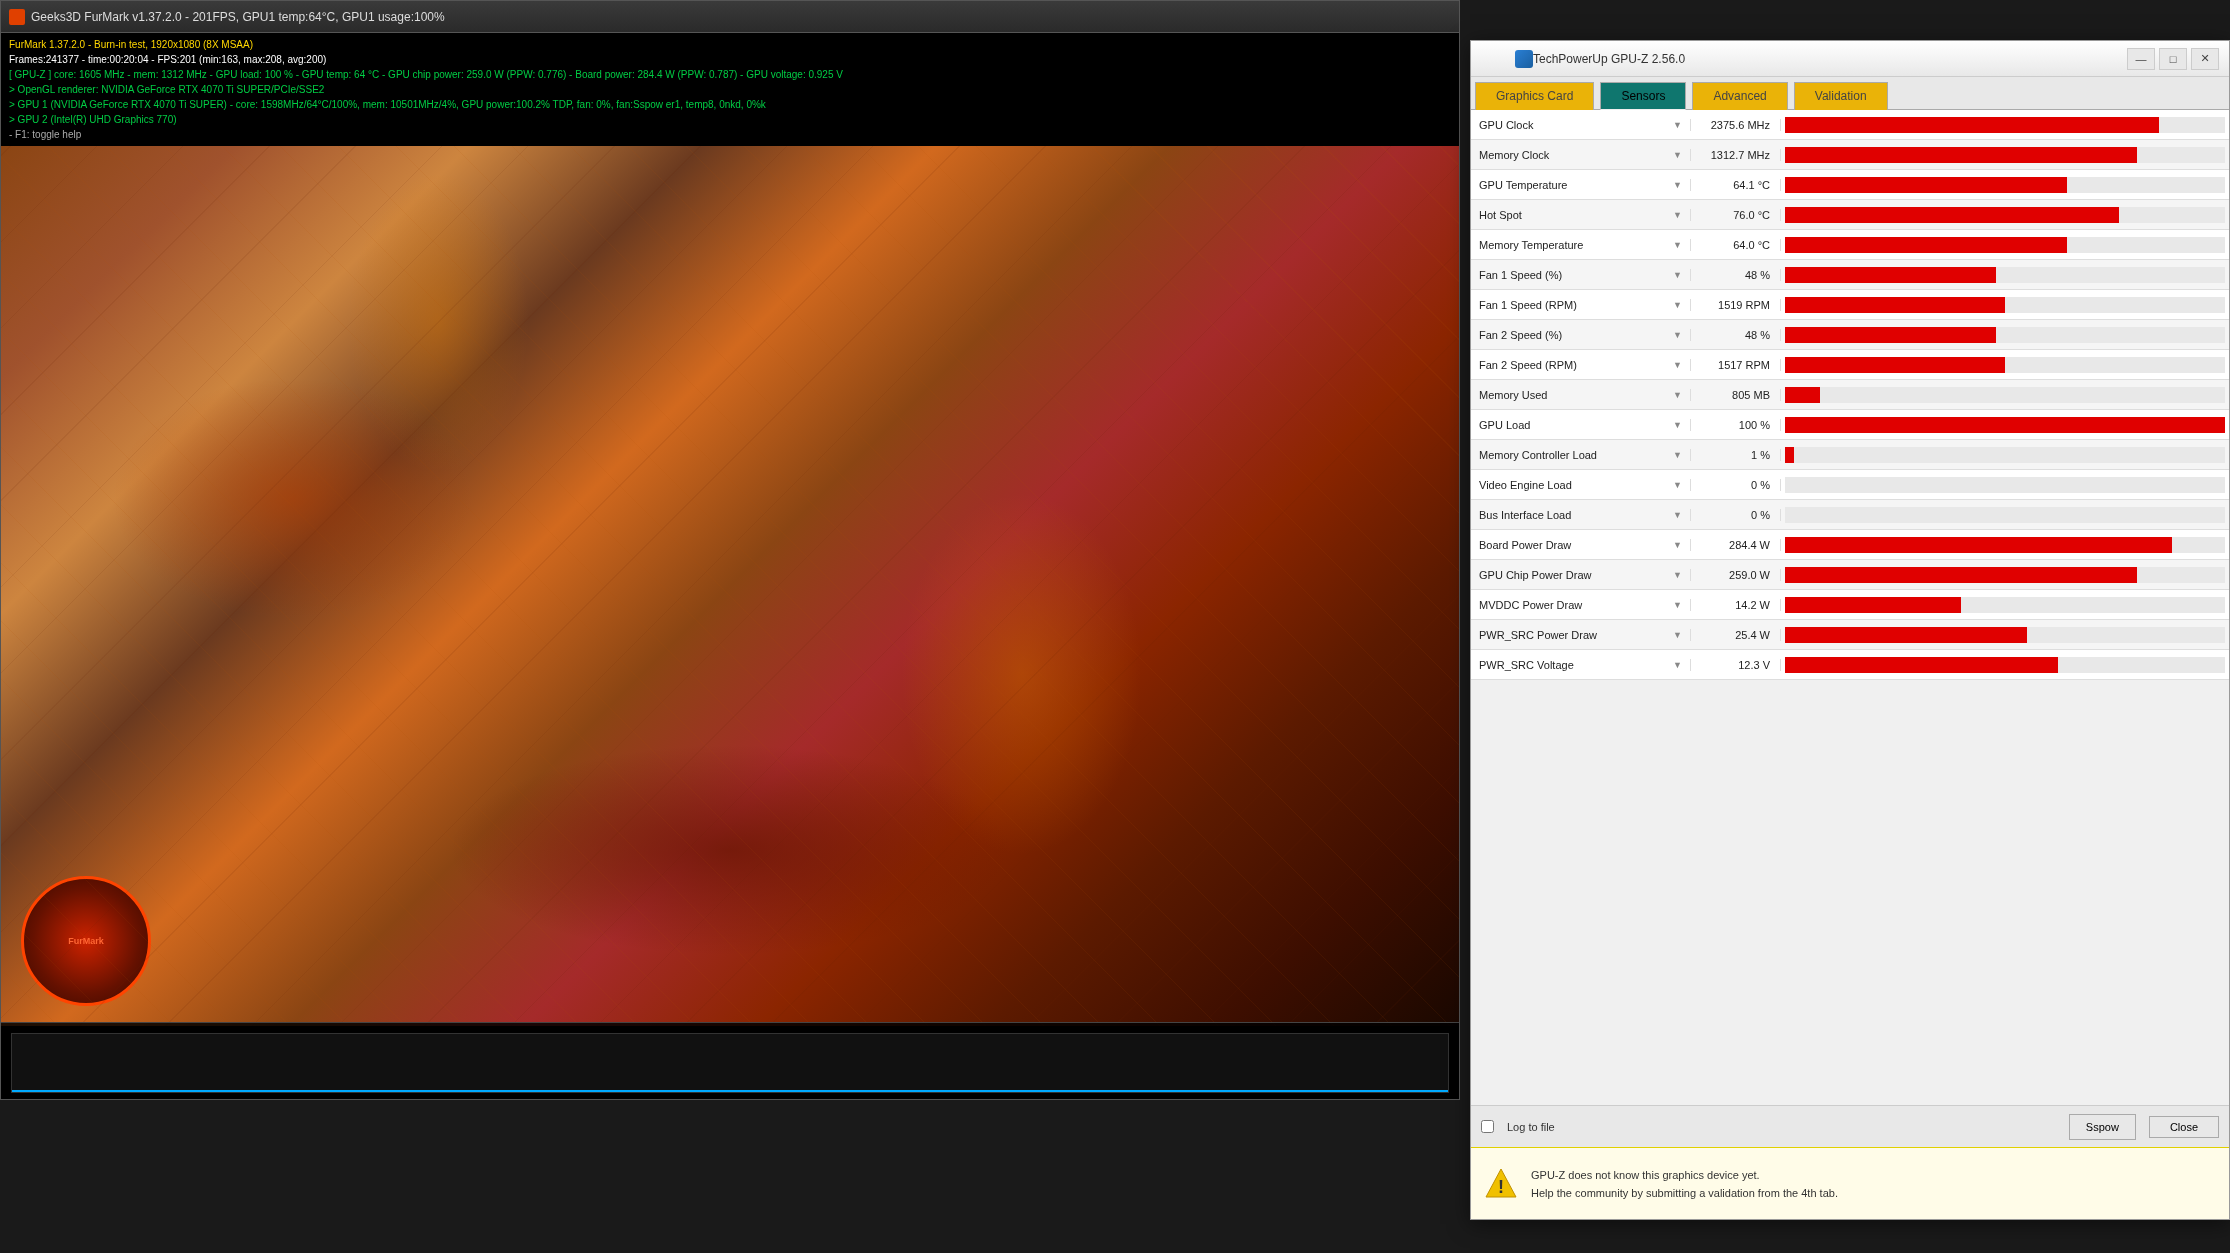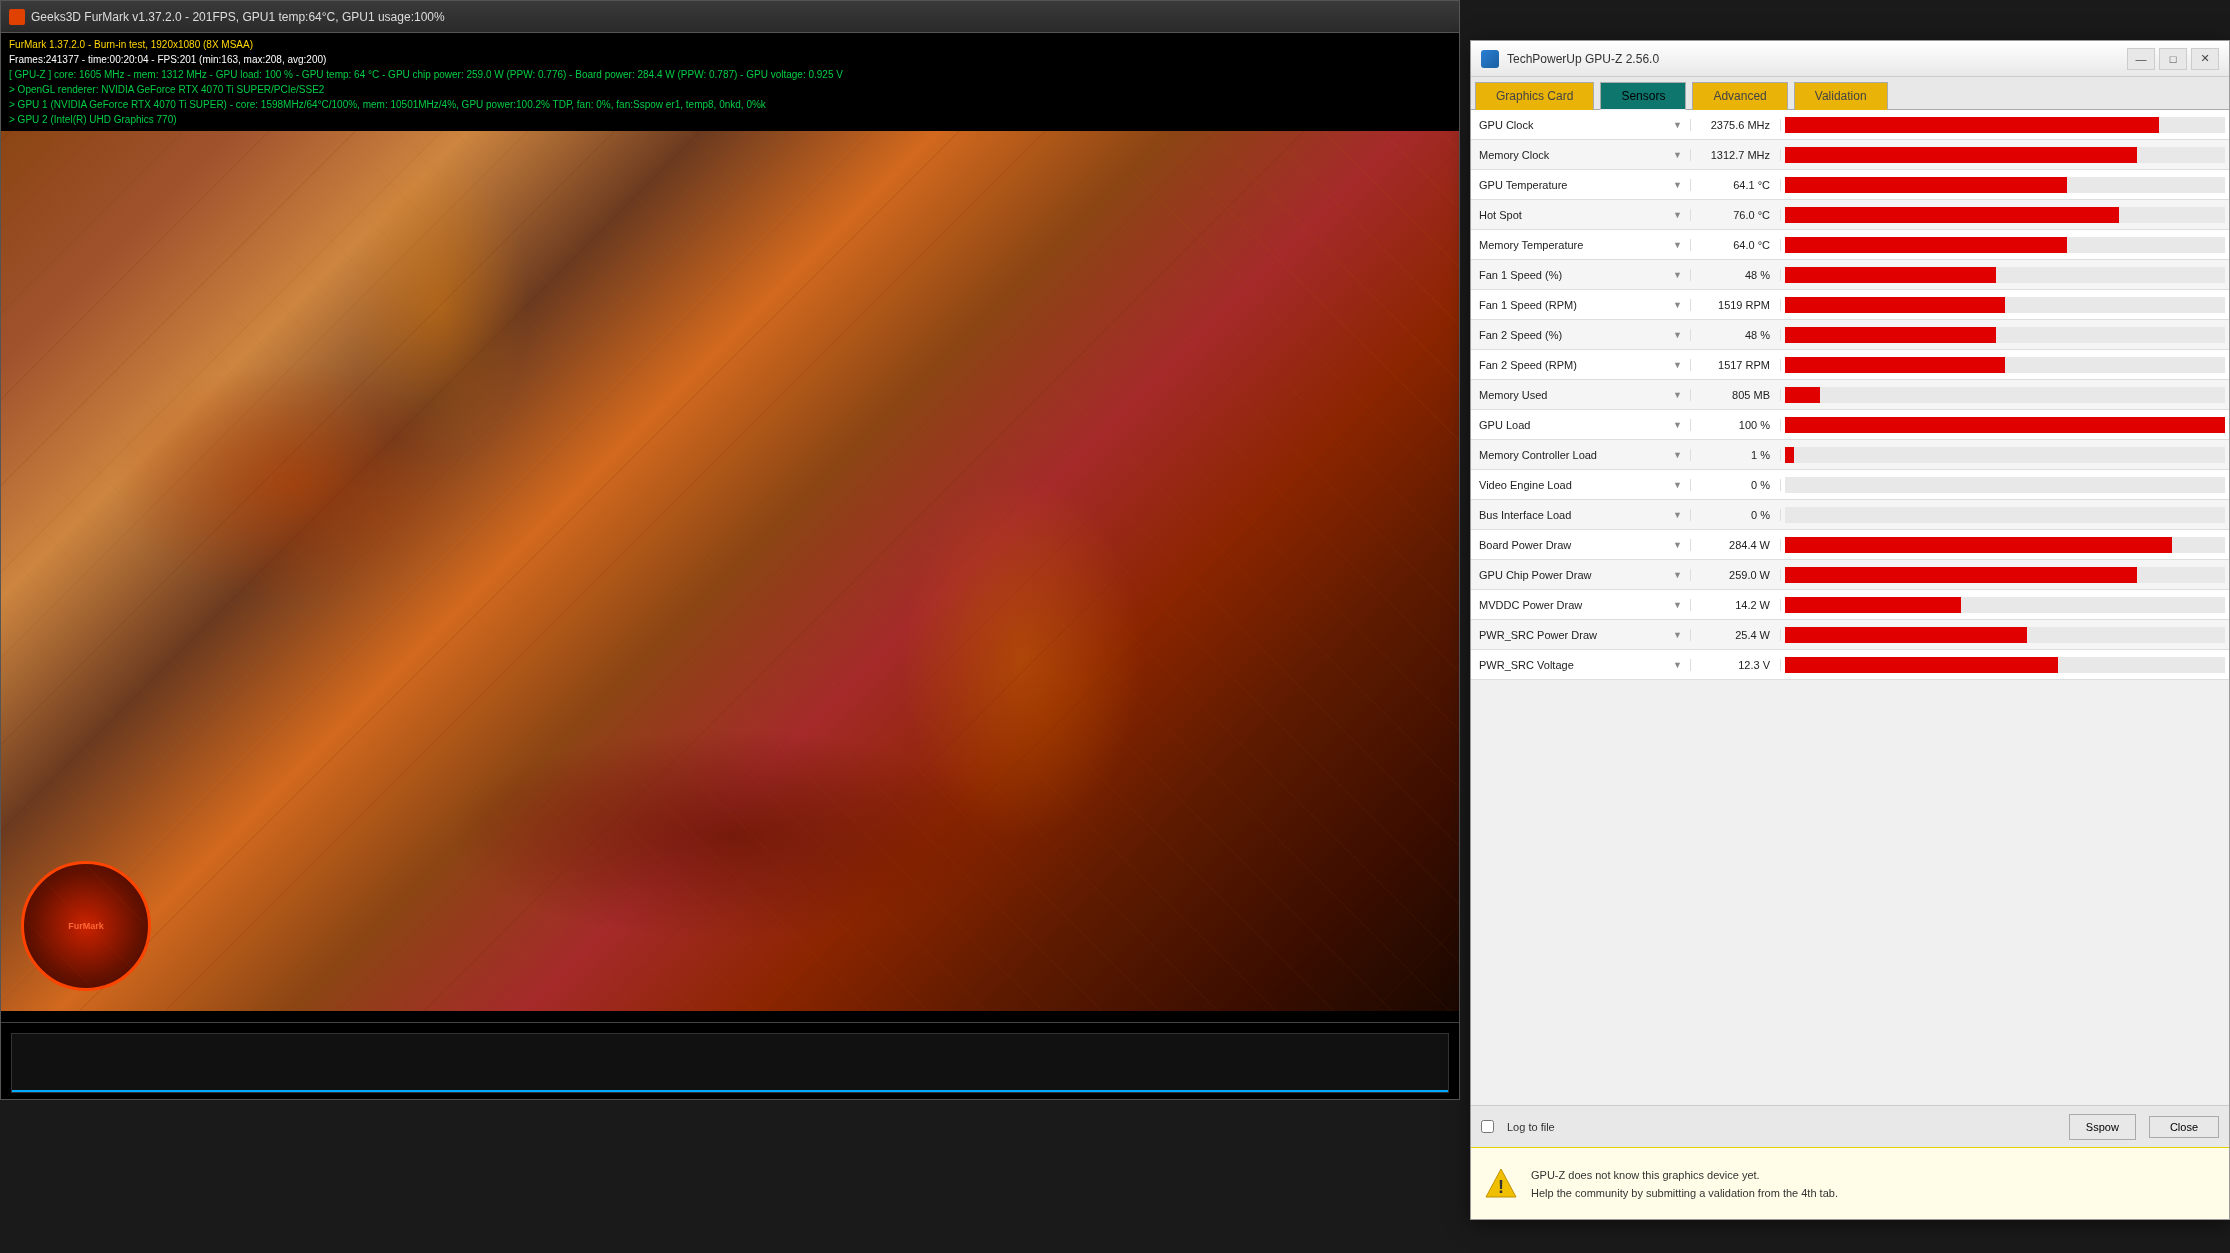--- a/index.html
+++ b/index.html
@@ -160,21 +160,22 @@
       display: flex;
       align-items: center;
       padding: 0 10px;
       border-bottom: 1px solid #ccc;
       justify-content: space-between;
     }
 
     .gpuz-title-left {
       display: flex;
       align-items: center;
-      gap: 8px;
+      gap: 0;
+      margin-left: 34px;
     }
 
     .gpuz-title-icon {
       width: 18px; height: 18px;
       background: linear-gradient(135deg, #2a7fd4, #1a5fa0);
       border-radius: 3px;
       display: inline-block;
     }
 
     .gpuz-title-text {
@@ -373,20 +374,21 @@
     </div>
   </div>
 
   <div class="furmark-info-bar">
     <div class="line" style="color:#ffd700">FurMark 1.37.2.0 - Burn-in test, 1920x1080 (8X MSAA)</div>
     <div class="line white">Frames:241377 - time:00:20:04 - FPS:201 (min:163, max:208, avg:200)</div>
     <div class="line green">[ GPU-Z ] core: 1605 MHz - mem: 1312 MHz - GPU load: 100 % - GPU temp: 64 °C - GPU chip power: 259.0 W (PPW: 0.776) - Board power: 284.4 W (PPW: 0.787) - GPU voltage: 0.925 V</div>
     <div class="line green">&gt; OpenGL renderer: NVIDIA GeForce RTX 4070 Ti SUPER/PCIe/SSE2</div>
     <div class="line green">&gt; GPU 1 (NVIDIA GeForce RTX 4070 Ti SUPER) - core: 1598MHz/64°C/100%, mem: 10501MHz/4%, GPU power:100.2%  TDP, fan: 0%, fan:Sspow er1, temp8, 0nkd, 0%k</div>
     <div class="line green">&gt; GPU 2 (Intel(R) UHD Graphics 770)</div>
+    <div class="line gray">- F1: toggle help</div>
   </div>
 
   <div class="furmark-canvas">
     <div class="furmark-logo">
       <div class="furmark-logo-text">FurMark</div>
     </div>
   </div>
 
   <div class="gpu-temp-bar">
     <div class="gpu-temp-graph">

